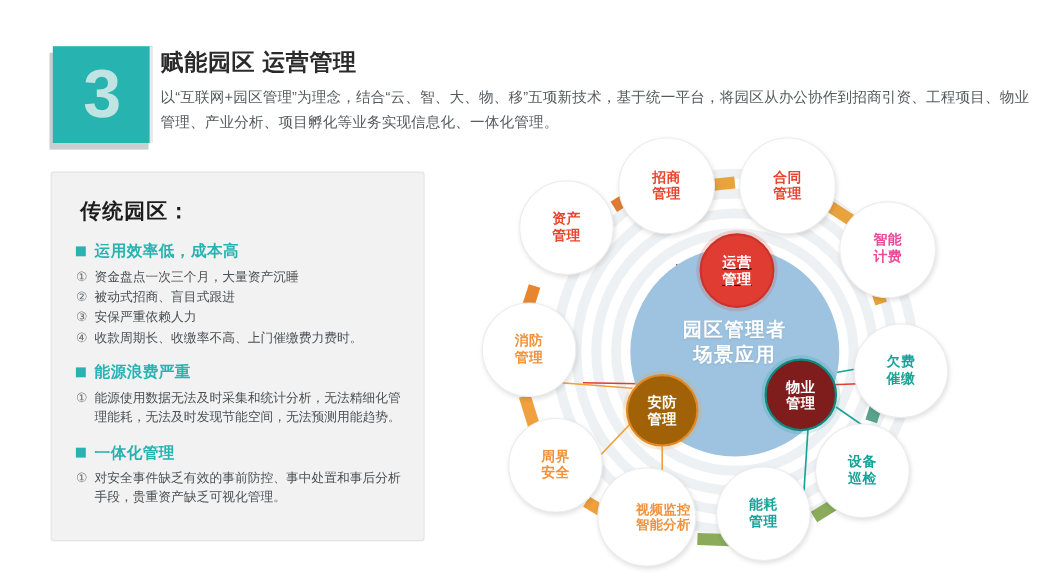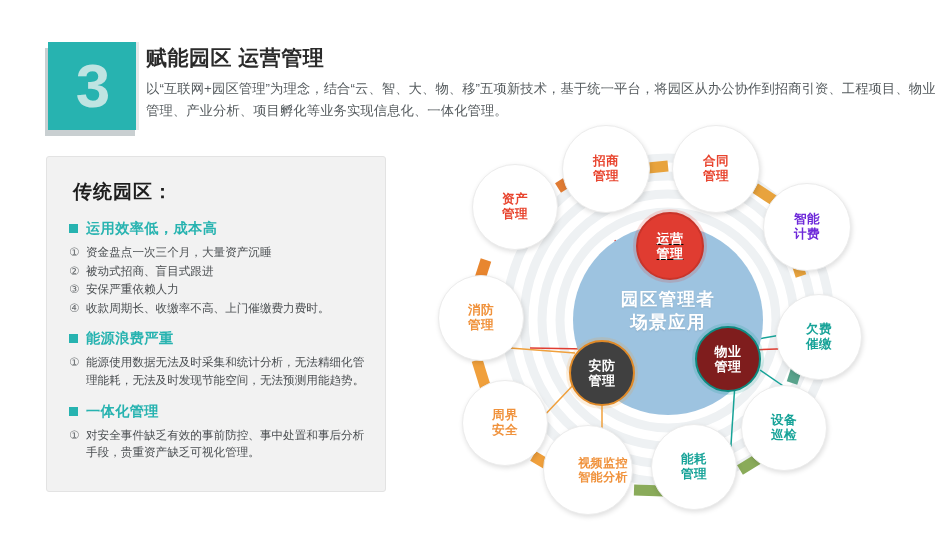--- a/index.html
+++ b/index.html
@@ -229,21 +229,21 @@
         <div>场景应用</div>
       </div>
 
       <div class="node node-inner" style="left:206px;top:104px;width:68px;height:68px;background:#e03c31;border:2px solid #c9342a;box-shadow:0 0 0 3px rgba(224,60,49,0.18);text-decoration:underline;">
         <div class="lbl">
           <div>运营</div>
           <div>管理</div>
         </div>
       </div>
 
-      <div class="node node-inner" style="left:139px;top:232px;width:66px;height:66px;background:#404040;border:2px solid #e08a28;box-shadow:0 0 0 3px rgba(240,160,60,0.18);">
+      <div class="node node-inner" style="left:139px;top:232px;width:66px;height:66px;background:#a16207;border:2px solid #e08a28;box-shadow:0 0 0 3px rgba(240,160,60,0.18);">
         <div class="lbl">
           <div>安防</div>
           <div>管理</div>
         </div>
       </div>
 
       <div class="node node-inner" style="left:265px;top:218px;width:66px;height:66px;background:#7f1d1d;border:2px solid #0f8a80;box-shadow:0 0 0 3px rgba(23,163,152,0.18);">
         <div class="lbl">
           <div>物业</div>
           <div>管理</div>
@@ -265,21 +265,21 @@
       </div>
 
       <div class="node node-outer" style="left:242px;top:17px;width:88px;height:88px;">
         <div class="lbl" style="color:#e8452f;">
           <div>合同</div>
           <div>管理</div>
         </div>
       </div>
 
       <div class="node node-outer" style="left:333px;top:75px;width:88px;height:88px;">
-        <div class="lbl" style="color:#6d28d9;">
+        <div class="lbl" style="color:#ec4899;font-family:Liberation Mono, monospace;">
           <div>智能</div>
           <div>计费</div>
         </div>
       </div>
 
       <div class="node node-outer" style="left:346px;top:186px;width:86px;height:86px;">
         <div class="lbl" style="color:#17a398;">
           <div>欠费</div>
           <div>催缴</div>
         </div>

